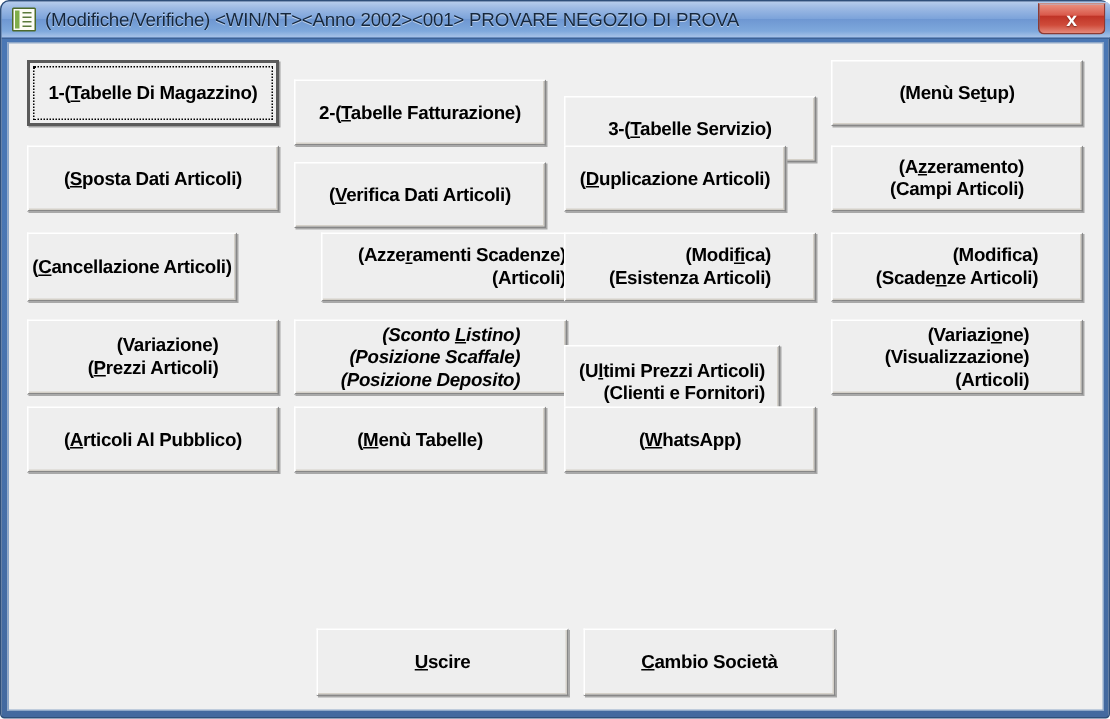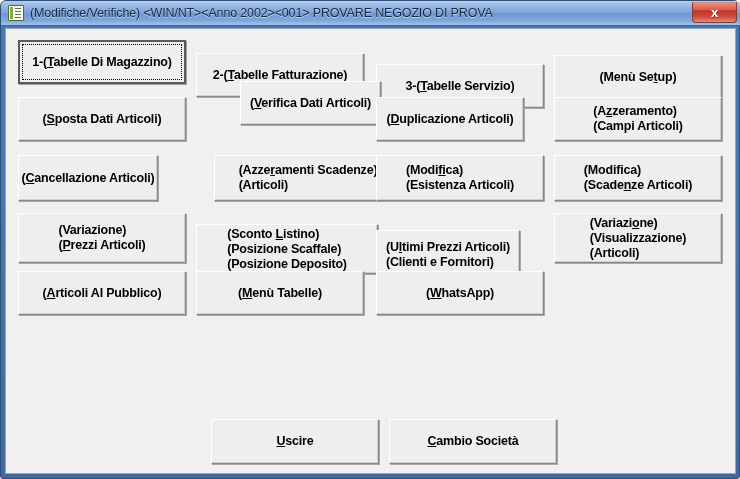--- a/index.html
+++ b/index.html
@@ -128,21 +128,21 @@
     box-sizing: border-box;
     background: #eeeeee;
     border-top: 1px solid #ffffff;
     border-left: 1px solid #ffffff;
     border-right: 1px solid #878787;
     border-bottom: 1px solid #878787;
     box-shadow: inset -1px -1px 0 #d4d0c8, 1px 1px 0 #a8a8a8;
     display: flex;
     align-items: center;
     justify-content: center;
-    text-align: left;
+    text-align: right;
     font-size: 12.5px;
     font-weight: bold;
     color: #000000;
     line-height: 15px;
     cursor: default;
     user-select: none;
     letter-spacing: -0.2px;
   }
   .btn .lbl { display: block; white-space: pre-line; }
   .btn u { text-decoration: underline; }
@@ -176,27 +176,27 @@
         <div class="btn focused" style="left: 12px; top: 11px; width: 168px; height: 44px;">
           <span class="lbl">1-(<u>T</u>abelle Di Magazzino)</span>
           <span class="focusrect"></span>
         </div>
         <div class="btn" style="left: 190px; top: 24px; width: 168px; height: 44px;">
           <span class="lbl">2-(<u>T</u>abelle Fatturazione)</span>
         </div>
         <div class="btn" style="left: 370px; top: 11px; width: 168px; height: 44px; margin-top: 24px;">
           <span class="lbl">3-(<u>T</u>abelle Servizio)</span>
         </div>
-        <div class="btn" style="left: 548px; top: 11px; width: 168px; height: 44px; margin-top: 15px;">
+        <div class="btn" style="left: 548px; top: 11px; width: 168px; height: 44px;">
           <span class="lbl">(Menù Se<u>t</u>up)</span>
         </div>
         <div class="btn" style="left: 12px; top: 68px; width: 168px; height: 44px;">
           <span class="lbl">(<u>S</u>posta Dati Articoli)</span>
         </div>
-        <div class="btn" style="left: 190px; top: 52px; width: 141px; height: 44px; margin-left: 44px;">
+        <div class="btn" style="left: 190px; top: 79px; width: 168px; height: 44px;">
           <span class="lbl">(<u>V</u>erifica Dati Articoli)</span>
         </div>
         <div class="btn" style="left: 370px; top: 68px; width: 148px; height: 44px;">
           <span class="lbl">(<u>D</u>uplicazione Articoli)</span>
         </div>
         <div class="btn" style="left: 548px; top: 68px; width: 168px; height: 44px;">
           <span class="lbl">(A<u>z</u>zeramento)
 (Campi Articoli)</span>
         </div>
         <div class="btn" style="left: 12px; top: 126px; width: 140px; height: 46px;">
@@ -211,21 +211,21 @@
 (Esistenza Articoli)</span>
         </div>
         <div class="btn" style="left: 548px; top: 126px; width: 168px; height: 46px;">
           <span class="lbl">(Modifica)
 (Scade<u>n</u>ze Articoli)</span>
         </div>
         <div class="btn" style="left: 12px; top: 184px; width: 168px; height: 50px;">
           <span class="lbl">(Variazione)
 (<u>P</u>rezzi Articoli)</span>
         </div>
-        <div class="btn" style="left: 190px; top: 195px; width: 182px; height: 50px;">
+        <div class="btn" style="left: 190px; top: 184px; width: 182px; height: 50px; font-style: italic;">
           <span class="lbl">(Sconto <u>L</u>istino)
 (Posizione Scaffale)
 (Posizione Deposito)</span>
         </div>
         <div class="btn" style="left: 370px; top: 201px; width: 144px; height: 50px;">
           <span class="lbl">(U<u>l</u>timi Prezzi Articoli)
 (Clienti e Fornitori)</span>
         </div>
         <div class="btn" style="left: 548px; top: 184px; width: 168px; height: 50px;">
           <span class="lbl">(Variazi<u>o</u>ne)

